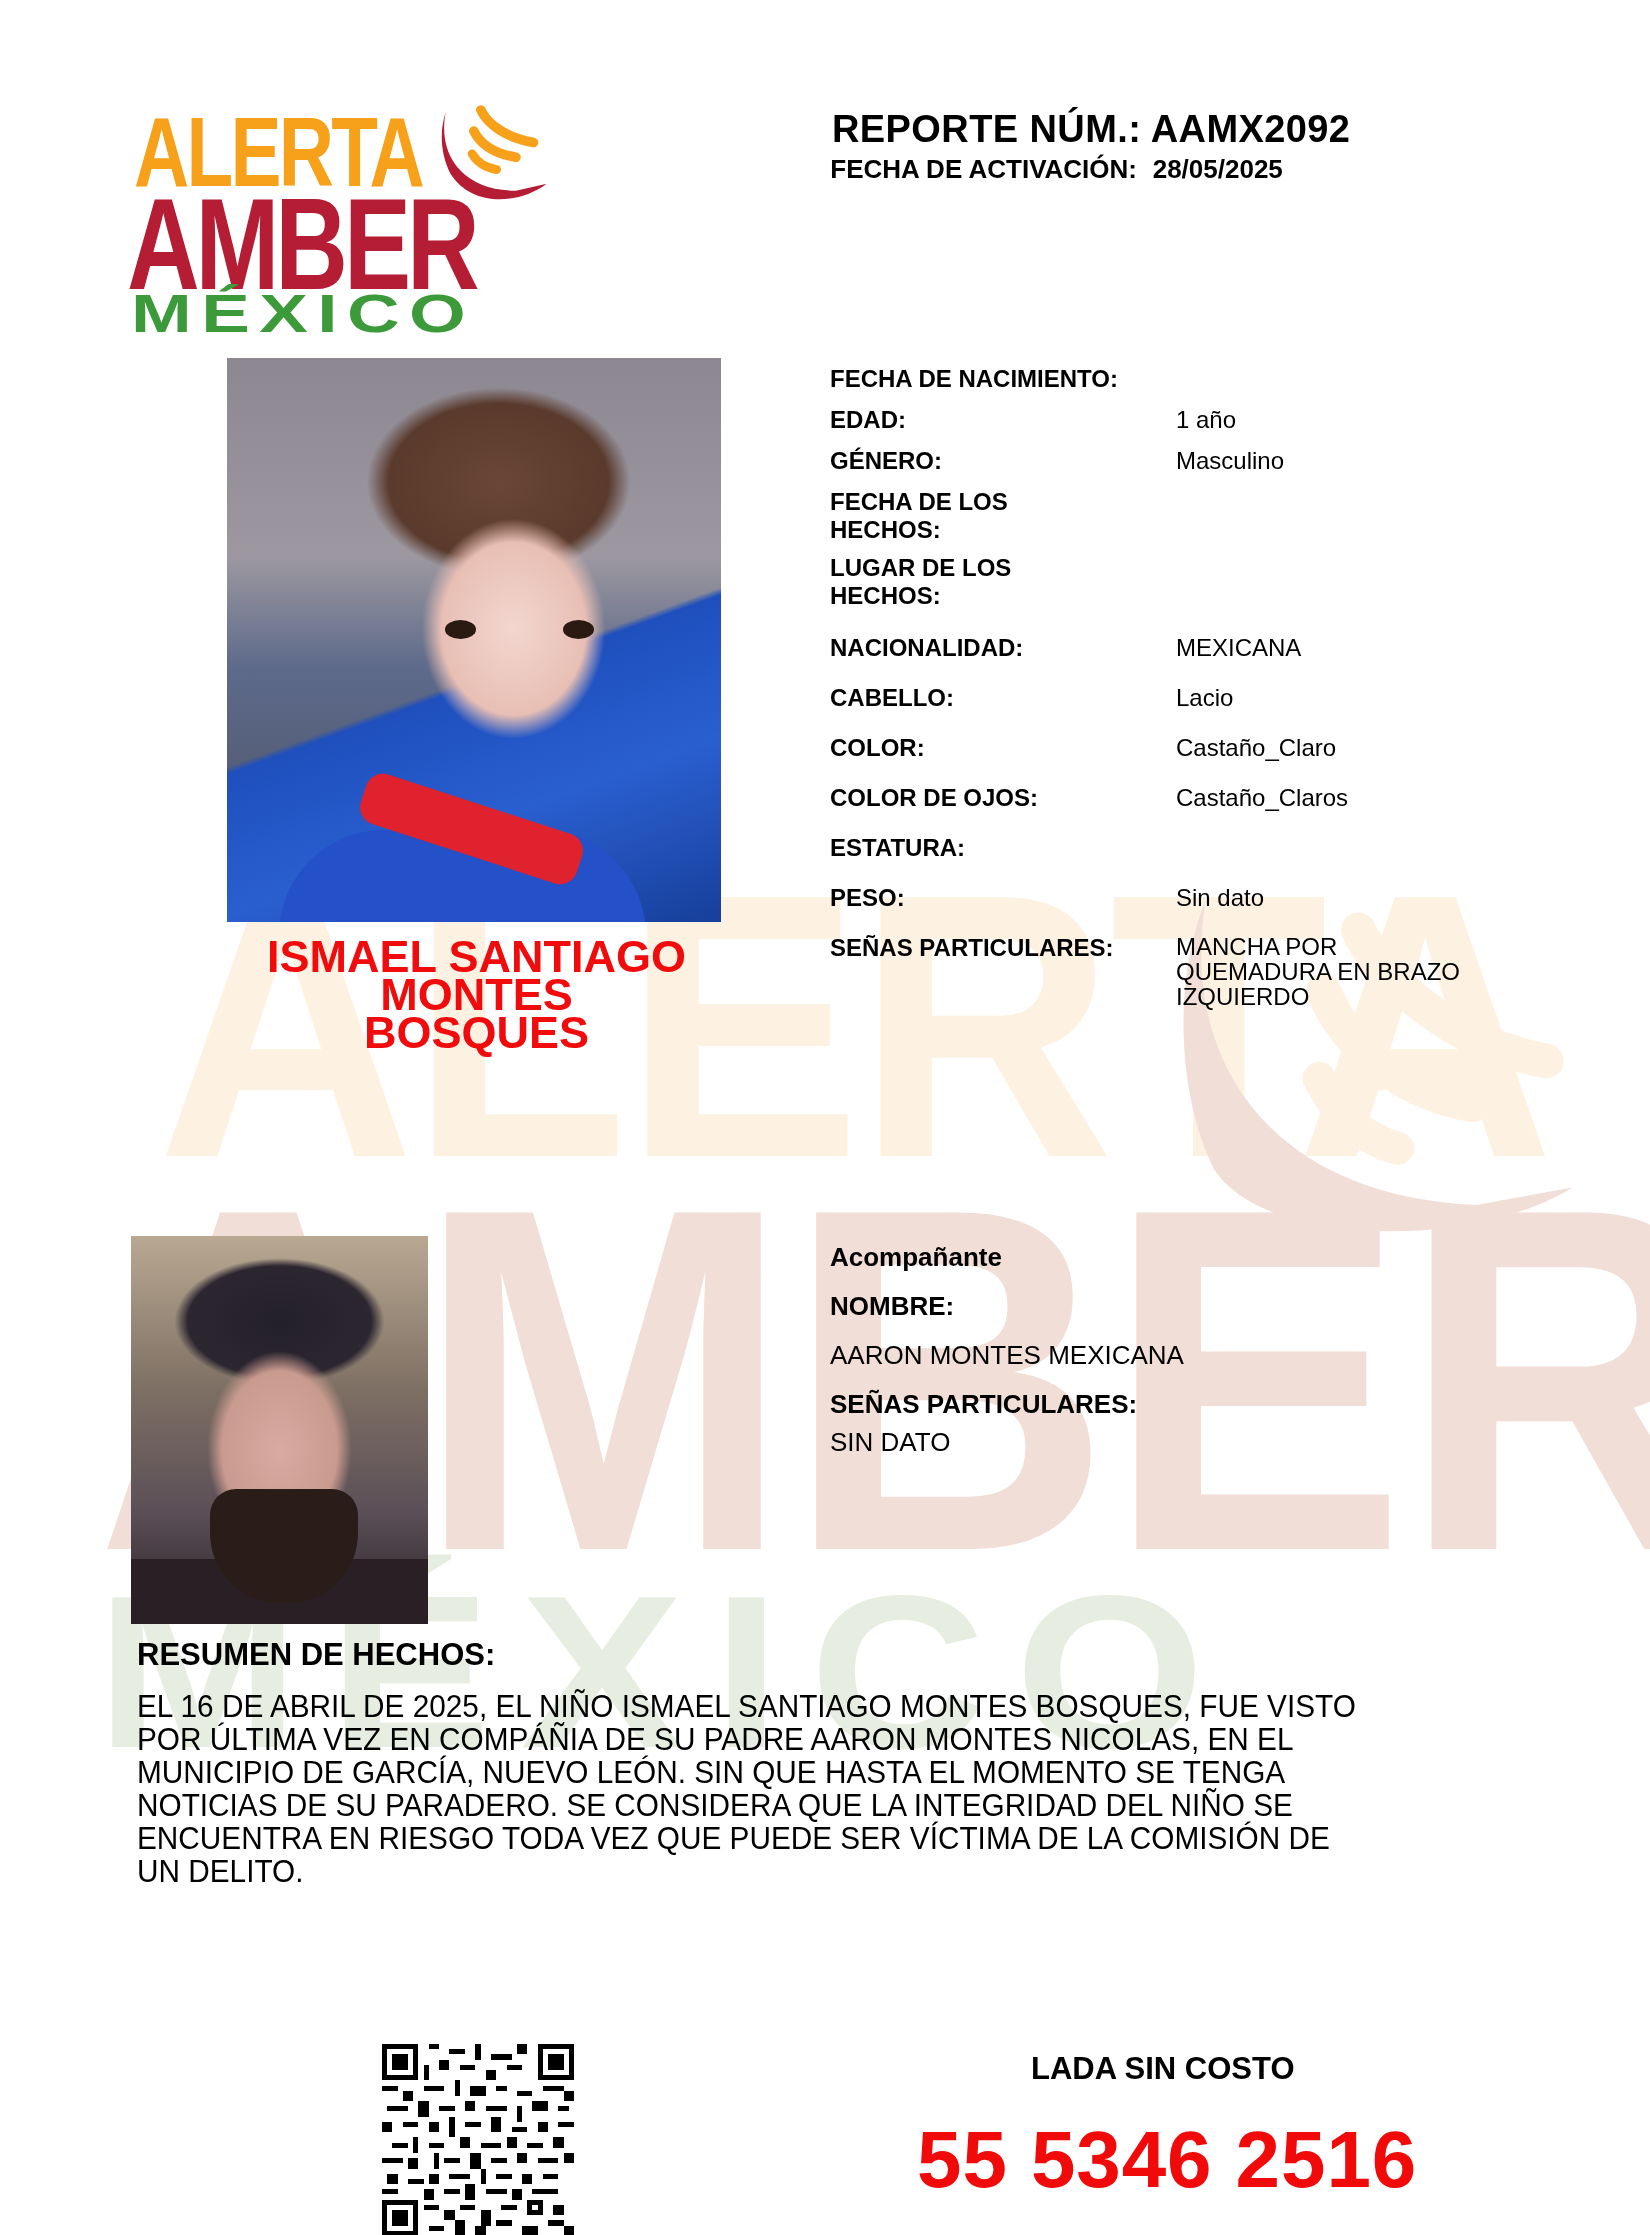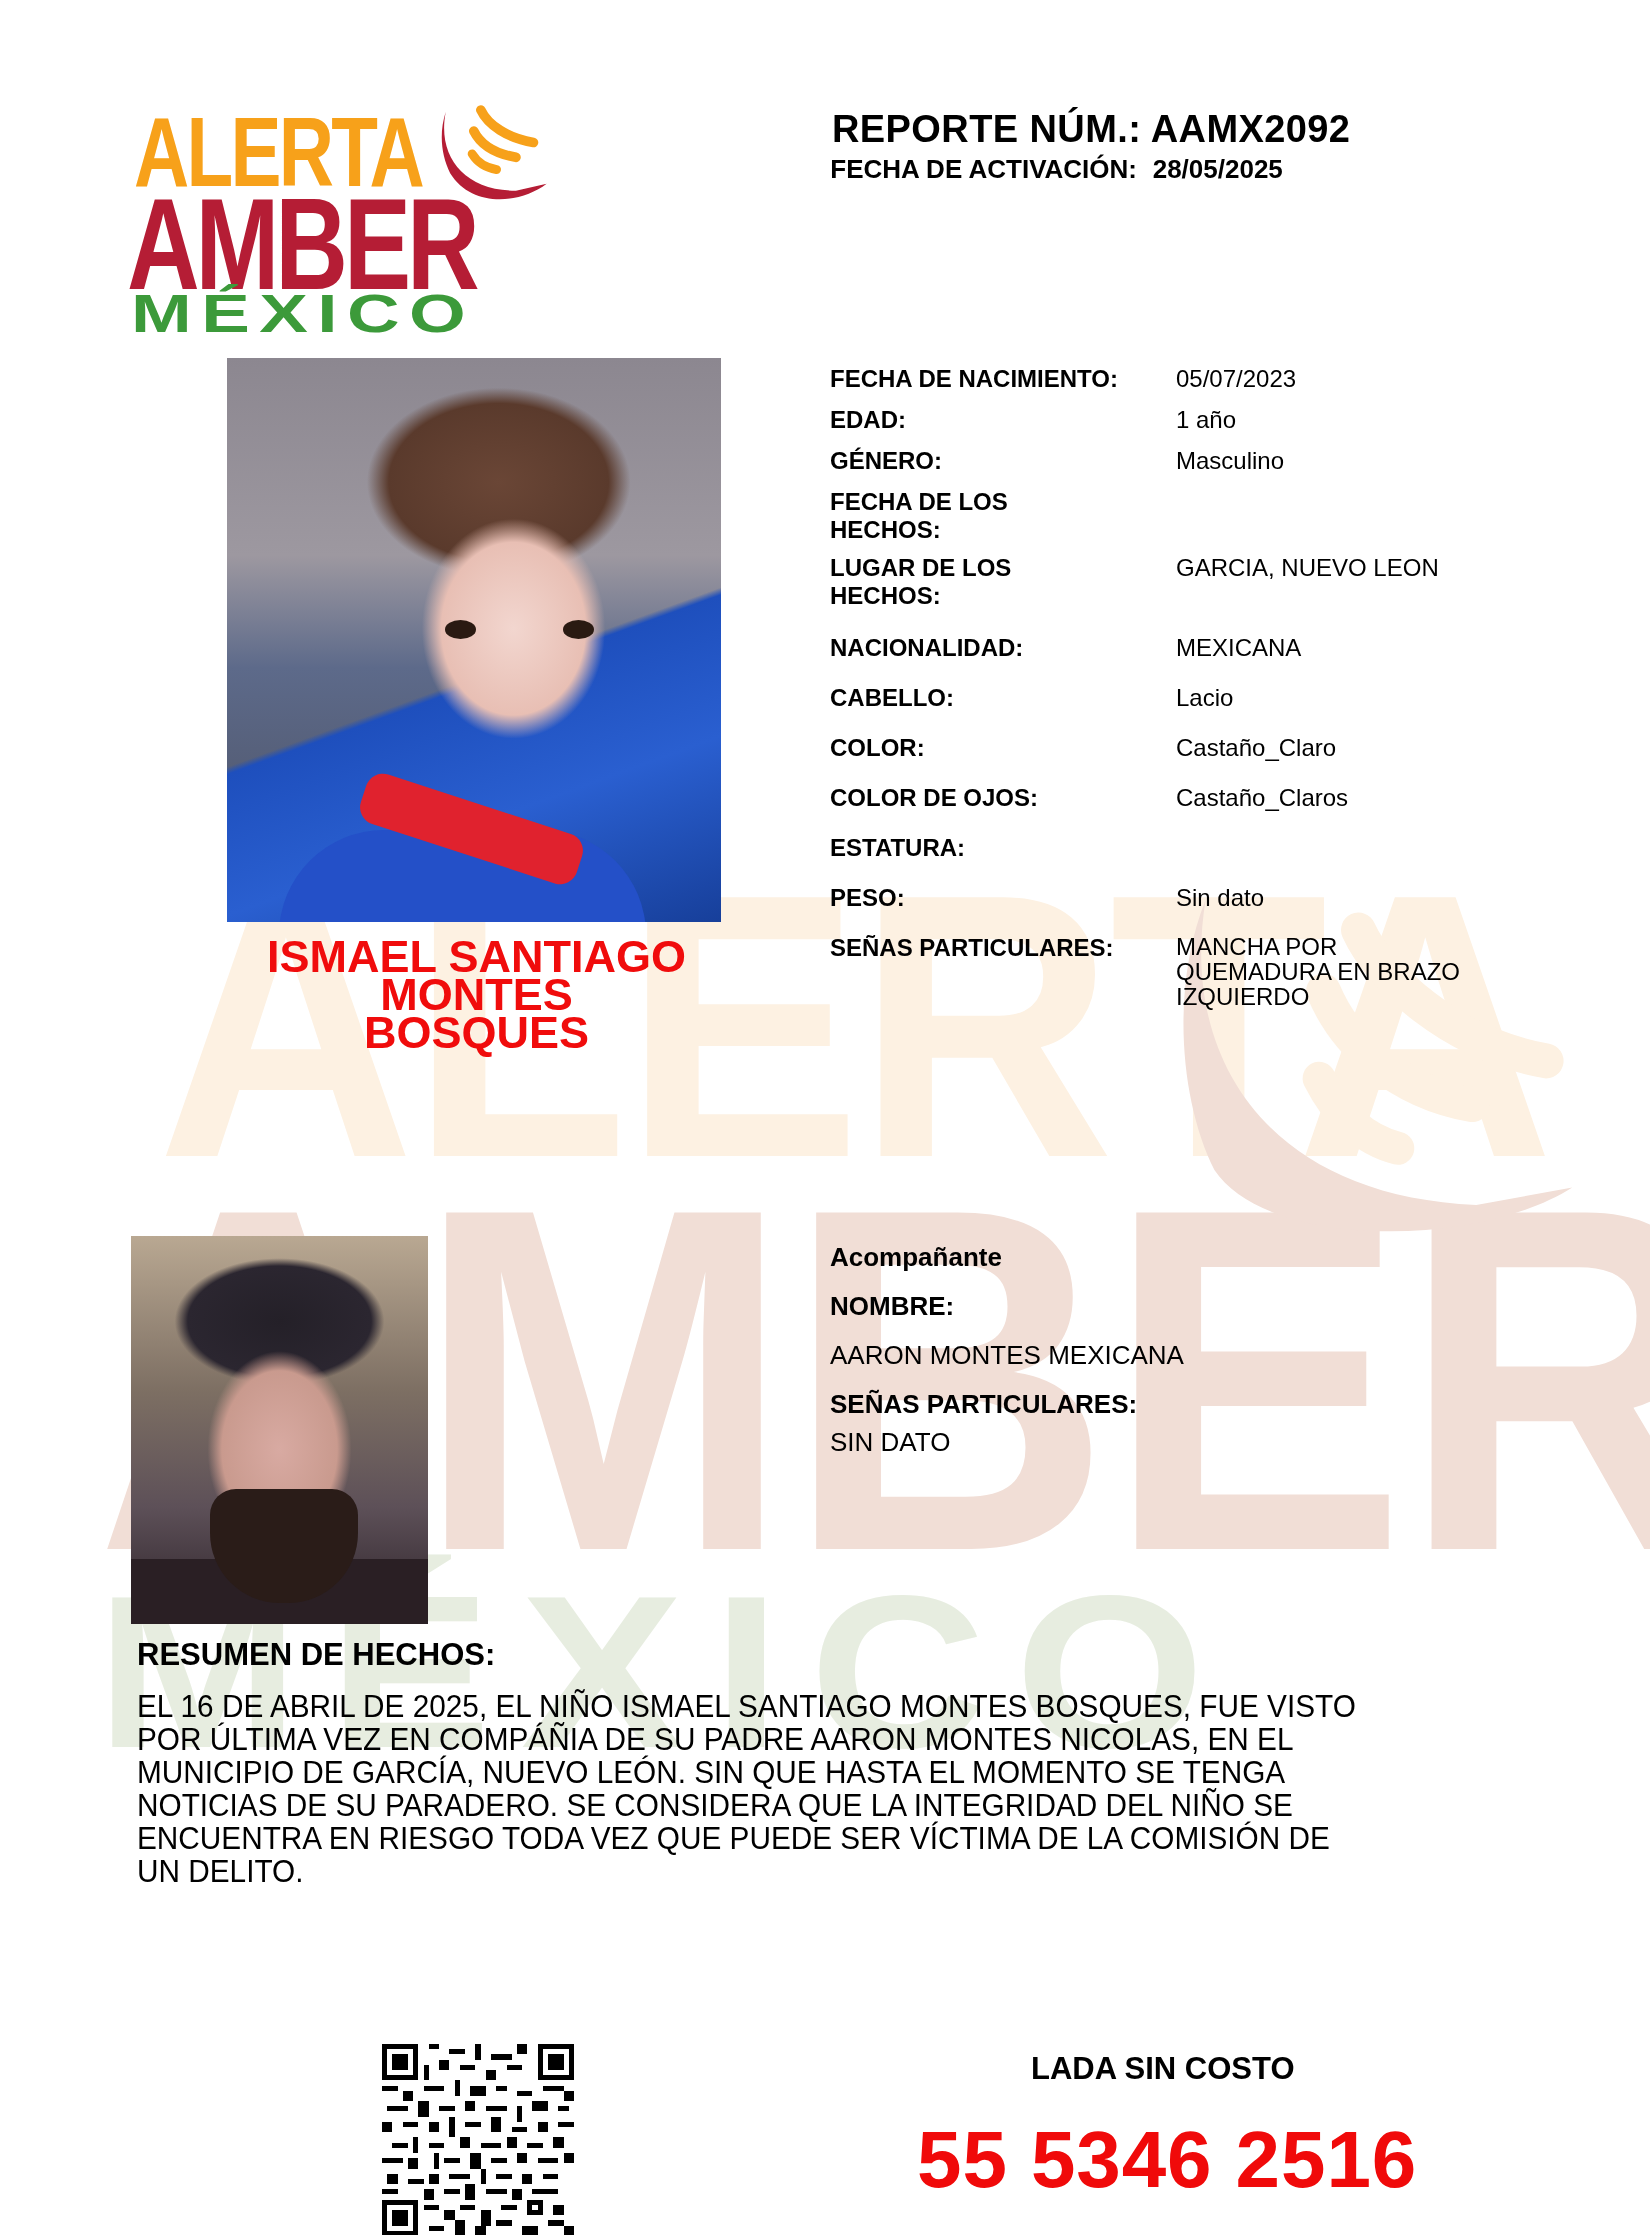--- a/index.html
+++ b/index.html
@@ -120,38 +120,36 @@
   <div class="eye" style="left:218px;top:262px"></div>
   <div class="eye" style="left:336px;top:262px"></div>
 </div>
 
 <div class="child-name">ISMAEL SANTIAGO   MONTES
 BOSQUES</div>
 
 <div class="details">
   <div class="row" style="height:41px">
     <div class="k">FECHA DE NACIMIENTO:</div>
-    <div class="v">05/07/2023</div>
   </div>
   <div class="row" style="height:41px">
     <div class="k">EDAD:</div>
     <div class="v">1 año</div>
   </div>
   <div class="row" style="height:41px">
     <div class="k">GÉNERO:</div>
     <div class="v">Masculino</div>
   </div>
   <div class="row" style="height:66px">
     <div class="k" style="white-space:pre-wrap">FECHA DE LOS
 HECHOS:</div>
   </div>
   <div class="row" style="height:80px">
     <div class="k" style="white-space:pre-wrap">LUGAR DE LOS
 HECHOS:</div>
-    <div class="v">GARCIA, NUEVO LEON</div>
   </div>
   <div class="row" style="height:50px">
     <div class="k">NACIONALIDAD:</div>
     <div class="v">MEXICANA</div>
   </div>
   <div class="row" style="height:50px">
     <div class="k">CABELLO:</div>
     <div class="v">Lacio</div>
   </div>
   <div class="row" style="height:50px">

